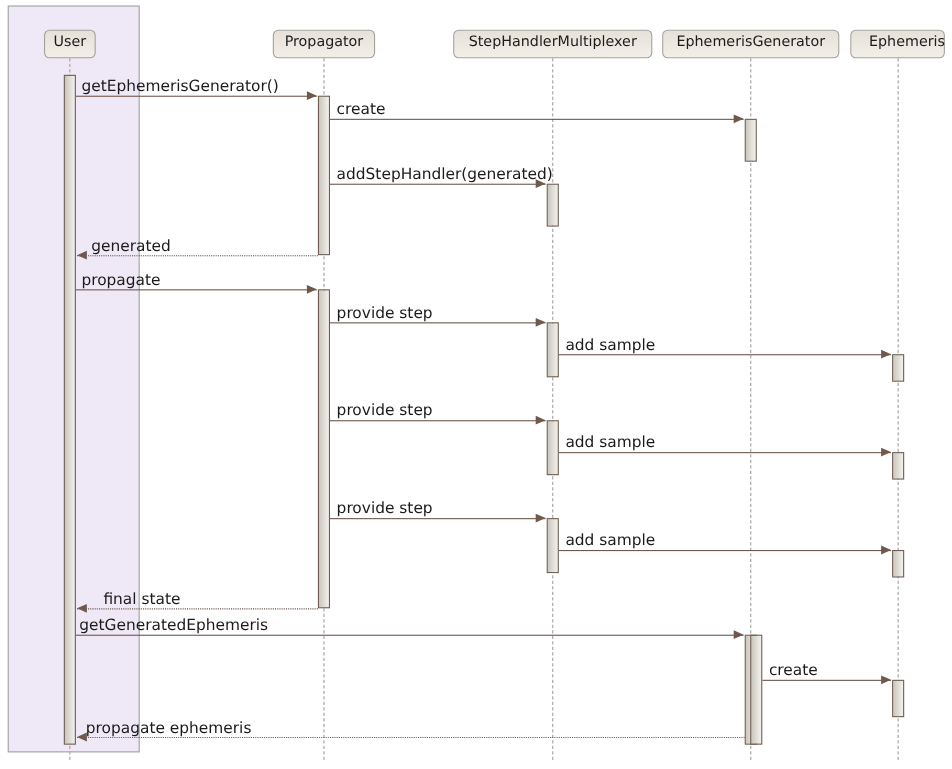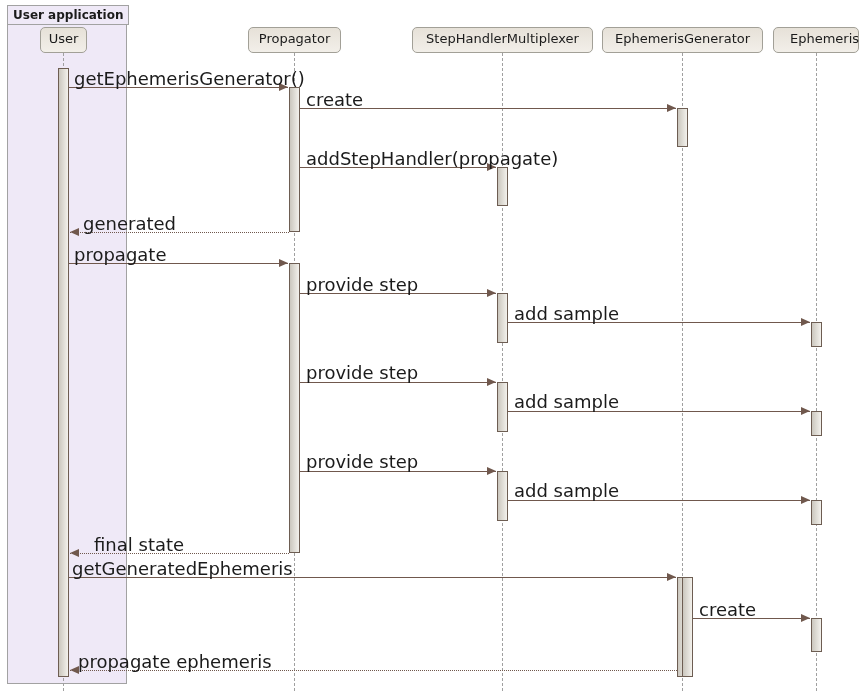--- a/index.html
+++ b/index.html
@@ -72,21 +72,21 @@
   .msg-line {
     position: absolute;
     height: 0;
     border-top: 1px solid #70584D;
   }
   .msg-line.dotted {
     border-top: 1px dotted #70584D;
   }
   .msg-label {
     position: absolute;
-    font-size: 18px;
+    font-size: 14px;
     color: #1B1B1B;
     white-space: nowrap;
     line-height: 14px;
   }
   .arrow-head {
     position: absolute;
     width: 0;
     height: 0;
   }
   .arrow-head.right {
@@ -99,21 +99,20 @@
     border-bottom: 4px solid transparent;
     border-right: 9px solid #70584D;
   }
 </style>
 </head>
 <body>
 
 <div id="diagram">
 
   <div class="group-box" style="left: 7px; top: 5px; width: 120px; height: 679px;"></div>
-  <div class="group-title" style="left: 7px; top: 5px;">User application</div>
 
   <div id="lifelines">
       <div class="lifeline" style="left: 63px; top: 53px; height: 638px;"></div>
       <div class="lifeline" style="left: 294px; top: 53px; height: 638px;"></div>
       <div class="lifeline" style="left: 502px; top: 53px; height: 638px;"></div>
       <div class="lifeline" style="left: 682px; top: 53px; height: 638px;"></div>
       <div class="lifeline" style="left: 816px; top: 53px; height: 638px;"></div>
     </div>
 
   <div id="participants">
@@ -143,21 +142,21 @@
 
   <div id="messages">
       <div class="msg-line" style="left: 69px; top: 87px; width: 219px;"></div>
       <div class="arrow-head right" style="top: 83px; left: 279px;"></div>
       <div class="msg-label" style="left: 74px; top: 72px;">getEphemerisGenerator()</div>
       <div class="msg-line" style="left: 300px; top: 108px; width: 376px;"></div>
       <div class="arrow-head right" style="top: 104px; left: 667px;"></div>
       <div class="msg-label" style="left: 306px; top: 93px;">create</div>
       <div class="msg-line" style="left: 300px; top: 167px; width: 196px;"></div>
       <div class="arrow-head right" style="top: 163px; left: 487px;"></div>
-      <div class="msg-label" style="left: 306px; top: 152px;">addStepHandler(propagate)</div>
+      <div class="msg-label" style="left: 306px; top: 152px;">addStepHandler(generated)</div>
       <div class="msg-line dotted" style="left: 70px; top: 232px; width: 219px;"></div>
       <div class="arrow-head left" style="top: 228px; left: 70px;"></div>
       <div class="msg-label" style="left: 83px; top: 217px;">generated</div>
       <div class="msg-line" style="left: 69px; top: 263px; width: 219px;"></div>
       <div class="arrow-head right" style="top: 259px; left: 279px;"></div>
       <div class="msg-label" style="left: 74px; top: 248px; text-align: center;">propagate</div>
       <div class="msg-line" style="left: 300px; top: 293px; width: 196px;"></div>
       <div class="arrow-head right" style="top: 289px; left: 487px;"></div>
       <div class="msg-label" style="left: 306px; top: 278px;">provide step</div>
       <div class="msg-line" style="left: 508px; top: 322px; width: 302px;"></div>

